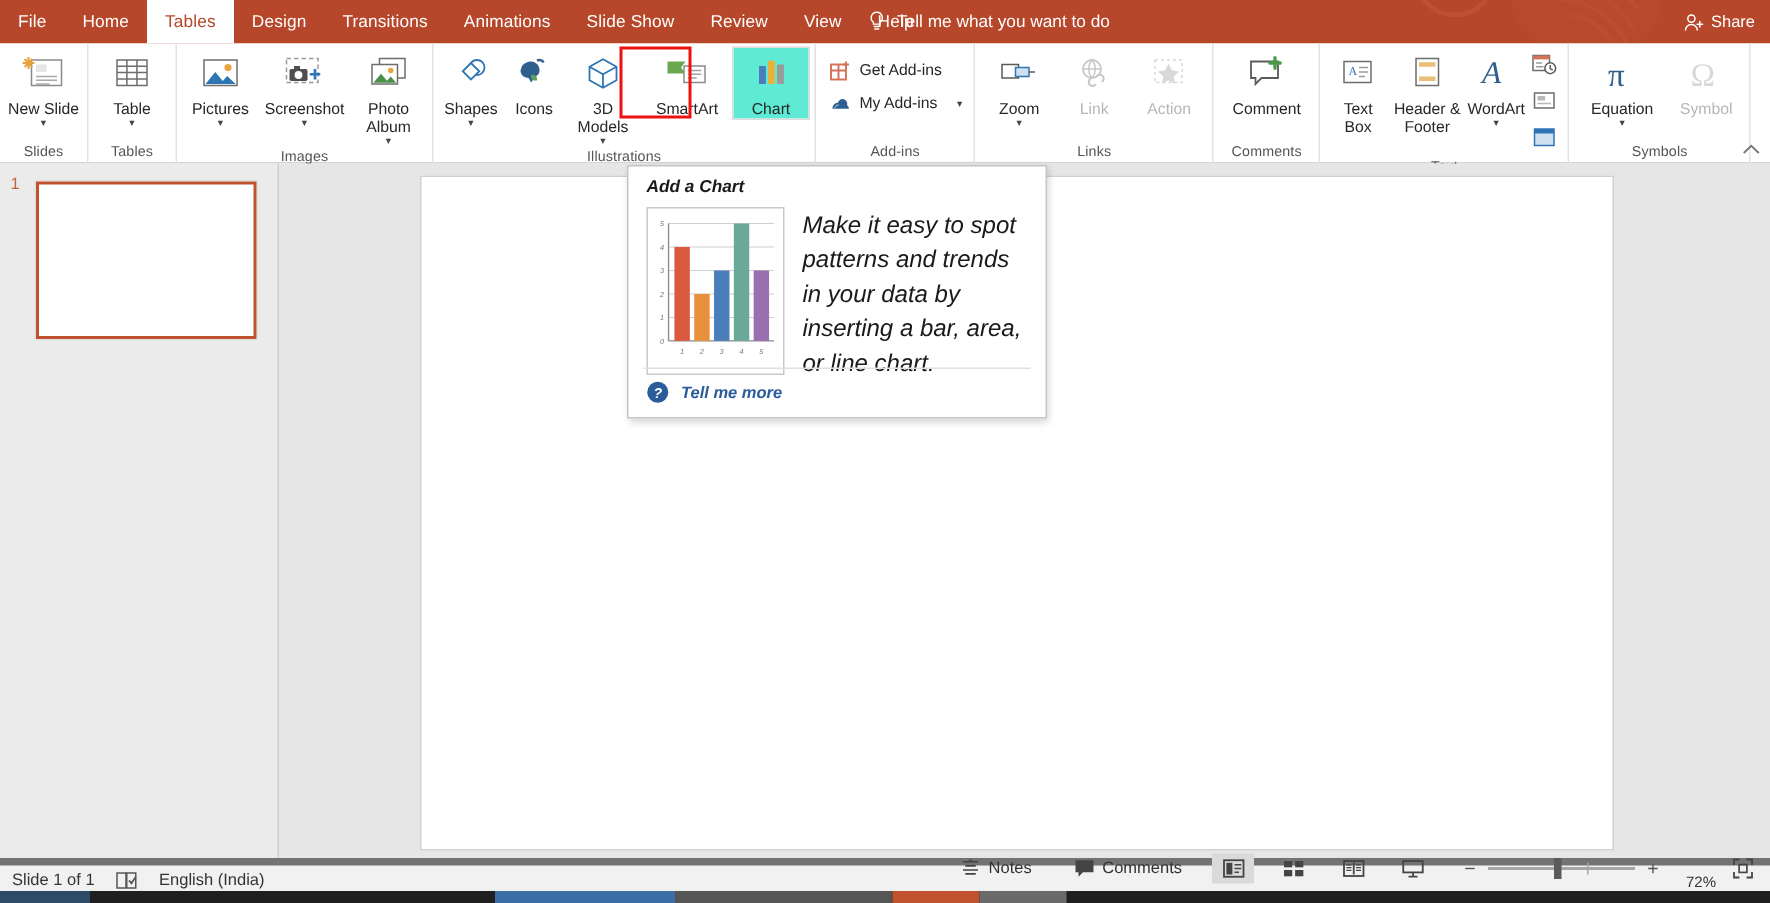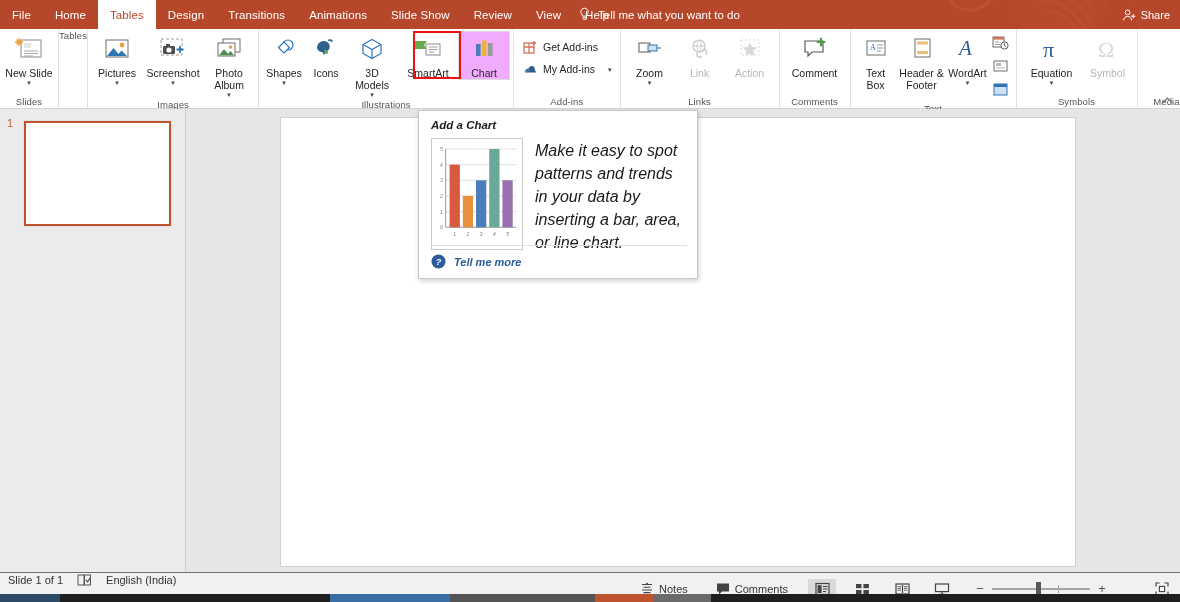--- a/index.html
+++ b/index.html
@@ -59,21 +59,21 @@
     display: flex; flex-direction: column; align-items: center;
     width: 50px; padding: 2px 1px 0 1px; cursor: pointer;
     text-align: center;
   }
   .btn .ico { height: 32px; display: flex; align-items: center; justify-content: center; }
   .btn .lbl { font-size: 10.5px; color: #262626; line-height: 12px; margin-top: 1px; }
   .btn.wide { width: 62px; }
   .btn.narrow { width: 42px; }
   .btn.disabled .lbl { color: #b6b6b6; }
   .btn.disabled .ico { opacity: .38; }
-  .btn.hover { background: #f0abfc; outline: 1px solid #dcdcdc; }
+  .btn.hover { background: #5eead4; outline: 1px solid #dcdcdc; }
   .caret { font-size: 7px; color: #444; line-height: 7px; margin-top: 0px; }
 
   .btn-small {
     display: flex; flex-direction: row; align-items: center; gap: 5px;
     padding: 3px 4px; cursor: pointer; font-size: 10.5px; color: #262626;
     white-space: nowrap;
   }
   .btn-small .ico { width: 16px; height: 16px; display: flex; align-items: center; justify-content: center; }
 
   .stack { display: flex; flex-direction: column; padding-top: 4px; }
@@ -120,22 +120,22 @@
     background: #e6e6e6;
   }
   .slide-canvas {
     position: absolute; left: 94px; top: 8px; width: 796px; height: 450px;
     background: #ffffff; border: 1px solid #d0d0d0;
   }
 
   
   .statusbar {
     position: absolute; left: 0; bottom: 8px; width: 1180px; height: 22px;
-    background: #f1f1f1; border-top: 1px solid #737373;
-    display: flex; align-items: flex-start; font-size: 11px; color: #333;
+    background: #f1f1f1; border-top: 5px solid #737373;
+    display: flex; align-items: flex-end; font-size: 11px; color: #333;
   }
   .sb-left { display: flex; align-items: center; gap: 14px; padding-left: 8px; }
   .sb-right { margin-left: auto; display: flex; align-items: center; gap: 12px; padding-right: 6px; }
   .sb-btn { display: flex; align-items: center; gap: 5px; padding: 2px 8px; cursor: pointer; }
   .viewbtn { width: 28px; height: 20px; display: flex; align-items: center; justify-content: center; cursor: pointer; }
   .viewbtn.active { background: #dadada; }
   .zoomwrap { display: flex; align-items: center; gap: 6px; padding-left: 6px; }
   .zoom-sign { font-size: 13px; color: #555; cursor: pointer; width: 12px; text-align: center; }
   .slider { position: relative; width: 98px; height: 16px; cursor: pointer; }
   .slider .track { position: absolute; left: 0; right: 0; top: 7px; height: 2px; background: #a6a6a6; }
@@ -217,20 +217,32 @@
               </svg>
             </span>
             <span class="lbl">New Slide</span>
             <span class="caret">▾</span>
           </div>
         </div>
         <div class="group-label">Slides</div>
       </div>
 
       <div class="group">
+        <div class="group-items">
+          <div class="btn">
+            <span class="ico">
+              <svg width="28" height="26" viewBox="0 0 28 26">
+                <rect x="4" y="3" width="20" height="17" fill="#fff" stroke="#6d6d6d"></rect>
+                <path d="M4 7.2h20M4 11.4h20M4 15.6h20M10.6 3v17M17.3 3v17" stroke="#6d6d6d" stroke-width="1"></path>
+              </svg>
+            </span>
+            <span class="lbl">Table</span>
+            <span class="caret">▾</span>
+          </div>
+        </div>
         <div class="group-label">Tables</div>
       </div>
 
       <div class="group">
         <div class="group-items">
           <div class="btn">
             <span class="ico">
               <svg width="30" height="26" viewBox="0 0 30 26">
                 <rect x="4" y="3" width="22" height="17" fill="#fff" stroke="#6d6d6d"></rect>
                 <circle cx="20" cy="8" r="2.4" fill="#e8a33d"></circle>

